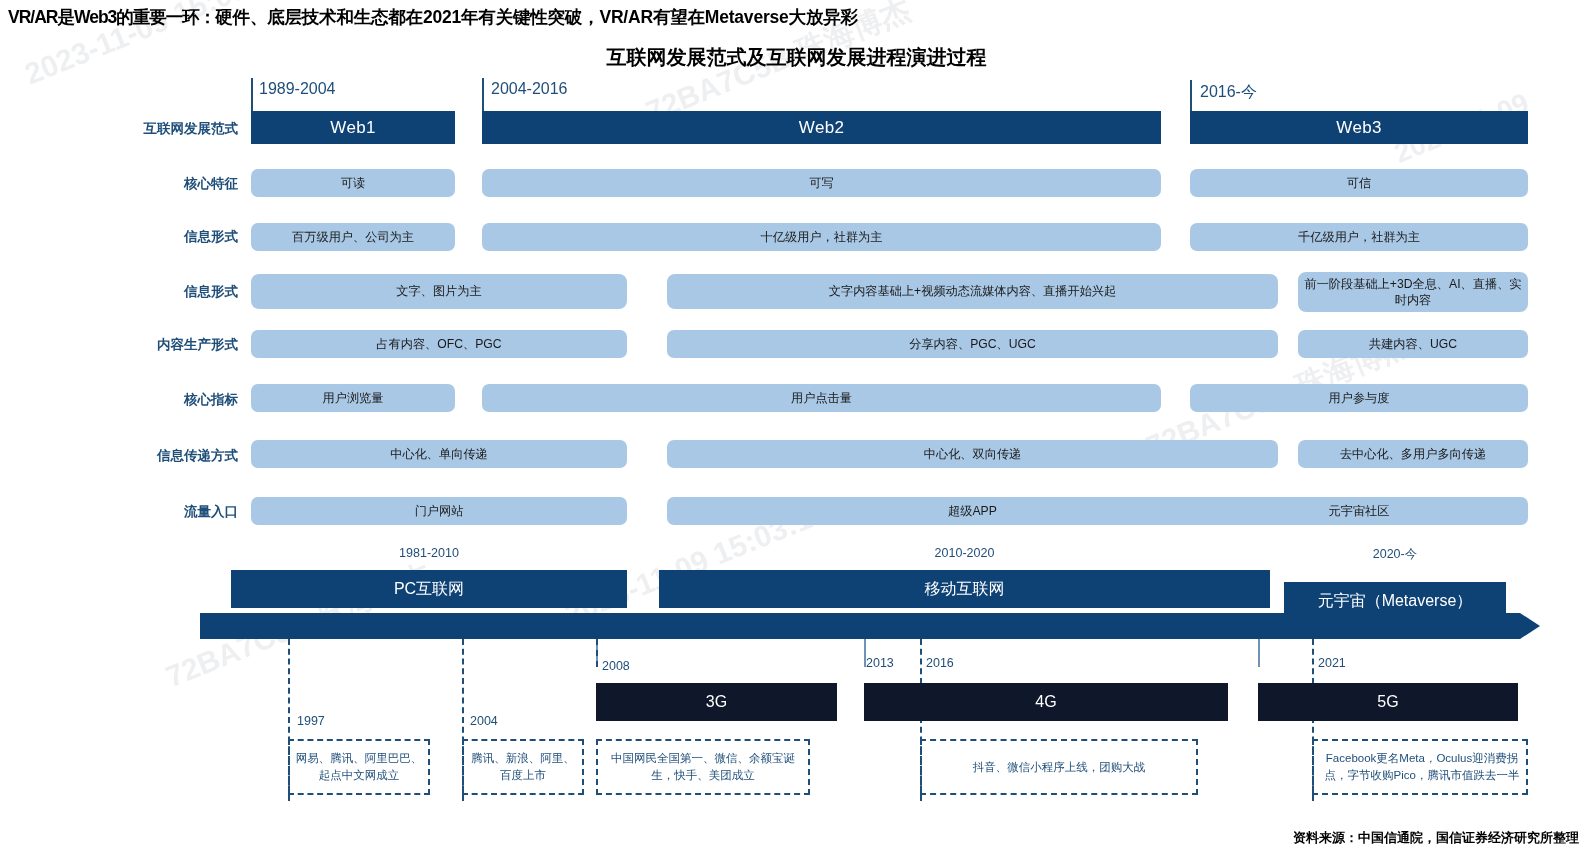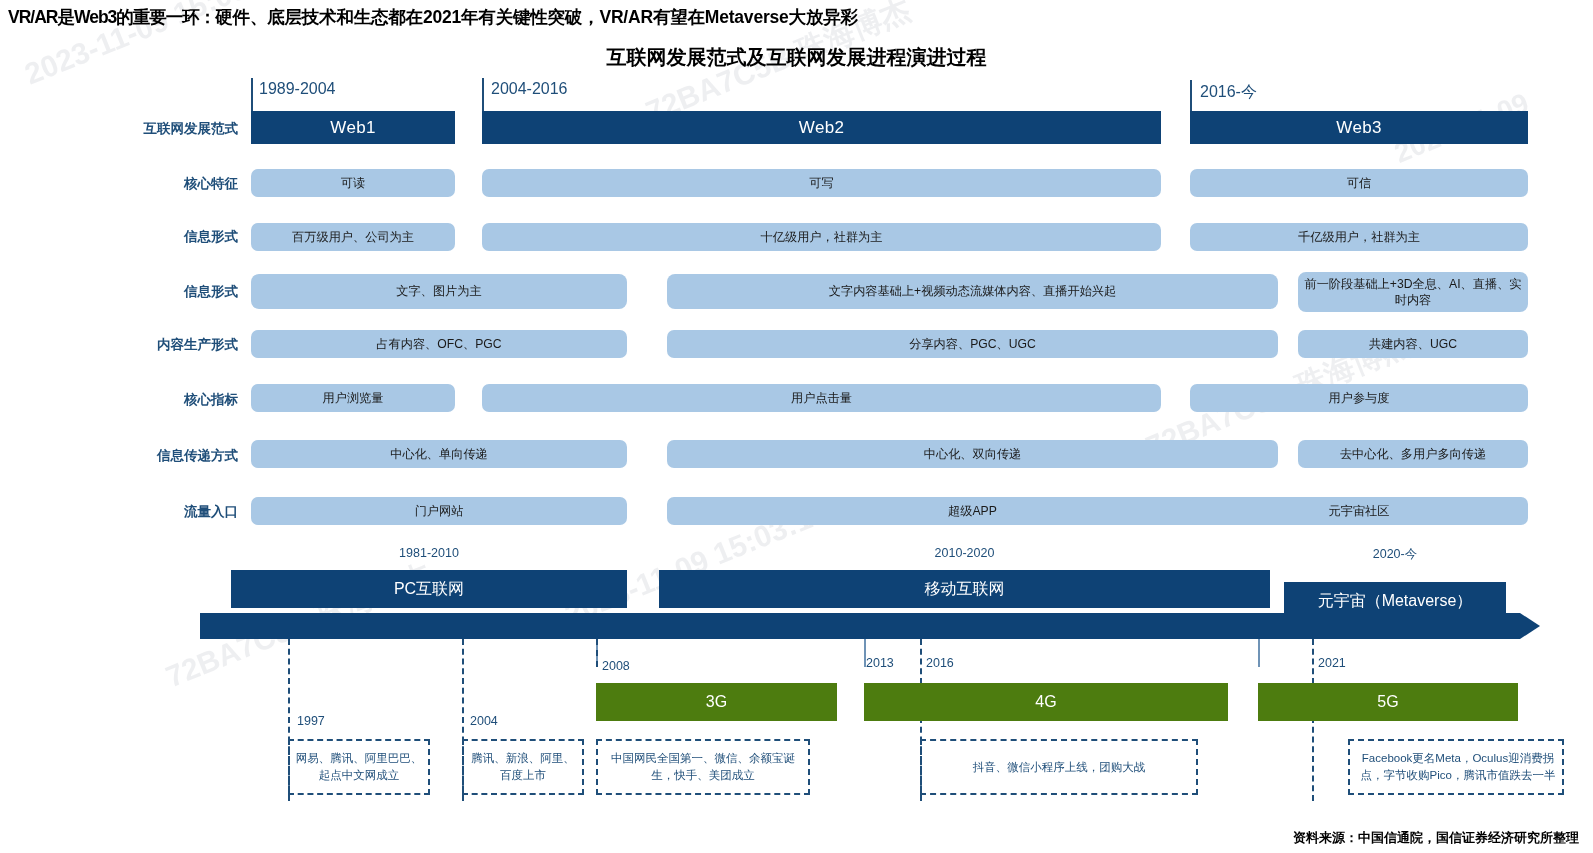--- a/index.html
+++ b/index.html
@@ -117,21 +117,21 @@
   }
   .axis-head {
     position: absolute;
     width: 0; height: 0;
     border-top: 13px solid transparent;
     border-bottom: 13px solid transparent;
     border-left: 20px solid #0e4275;
   }
   .gen-bar {
     position: absolute;
-    background: #4d7c0f;
+    background: #0f172a;
     color: #ffffff;
     font-size: 16px;
     display: flex;
     align-items: center;
     justify-content: center;
   }
   .tick {
     position: absolute;
     width: 0;
     border-left: 2px dashed #1f4e79;
@@ -263,17 +263,17 @@
   <div class="year" style="left:1318px; top:656px;">2021</div>
 
   <div class="gen-bar" style="left:596px; top:683px; width:241px; height:38px;">3G</div>
   <div class="gen-bar" style="left:864px; top:683px; width:364px; height:38px;">4G</div>
   <div class="gen-bar" style="left:1258px; top:683px; width:260px; height:38px;">5G</div>
 
   <div class="event-box" style="left:288px; top:739px; width:142px; height:56px;">网易、腾讯、阿里巴巴、起点中文网成立</div>
   <div class="event-box" style="left:462px; top:739px; width:122px; height:56px;">腾讯、新浪、阿里、百度上市</div>
   <div class="event-box" style="left:596px; top:739px; width:214px; height:56px;">中国网民全国第一、微信、余额宝诞生，快手、美团成立</div>
   <div class="event-box" style="left:920px; top:739px; width:278px; height:56px;">抖音、微信小程序上线，团购大战</div>
-  <div class="event-box" style="left:1348px; top:739px; width:216px; height:56px;padding-left:9px;">Facebook更名Meta，Oculus迎消费拐点，字节收购Pico，腾讯市值跌去一半</div>
+  <div class="event-box" style="left:1312px; top:739px; width:216px; height:56px;padding-left:9px;">Facebook更名Meta，Oculus迎消费拐点，字节收购Pico，腾讯市值跌去一半</div>
 
   <div class="source">资料来源：中国信通院，国信证券经济研究所整理</div>
 
 </div>
 
 </body></html>

